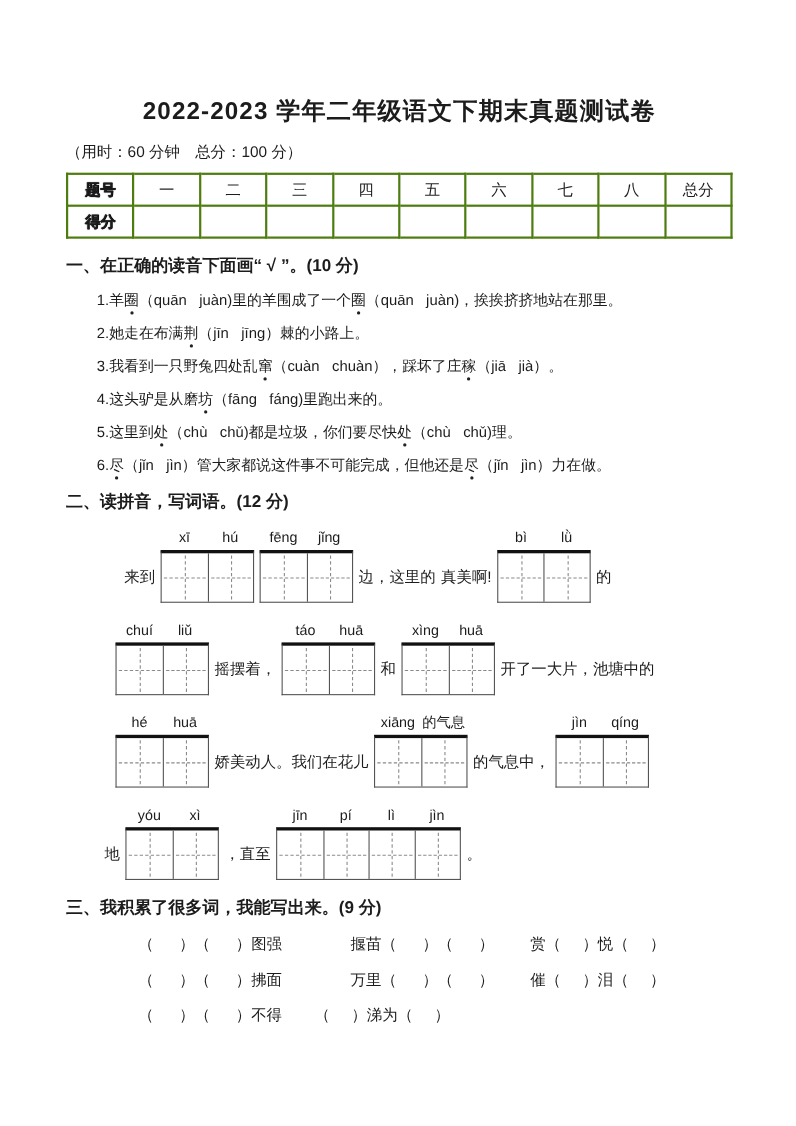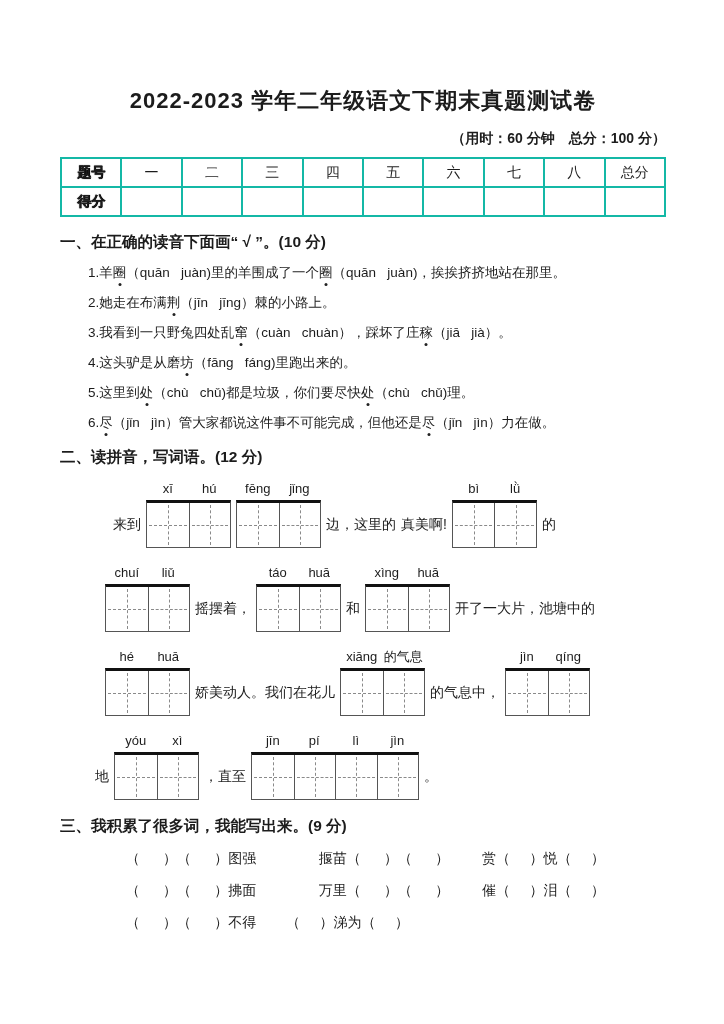--- a/index.html
+++ b/index.html
@@ -13,27 +13,27 @@
   }
   .page { width: 724px; height: 1024px; padding: 86px 58px 12px 60px; }
 
   .title {
     margin: 0 0 12px 0;
     font-size: 22px; font-weight: bold; letter-spacing: 1px;
     text-align: center; line-height: 30px;
   }
   .subtitle {
     margin: 0 0 9px 0;
-    font-size: 14px; font-weight: bold;
-    text-align: right; line-height: 20px;
+    font-size: 14px; font-weight: normal;
+    text-align: left; line-height: 20px;
   }
 
   table.score { width: 100%; border-collapse: collapse; table-layout: fixed; }
   table.score td {
-    border: 2px solid #14b8a6;
+    border: 2px solid #4d7c0f;
     height: 29px; text-align: center; vertical-align: middle;
     font-size: 14px; padding: 0;
   }
   td.heavy { font-weight: 900; text-shadow: 0 0 1px #000, 0.5px 0 0 #000; }
 
   .sec-heading { font-size: 15.5px; font-weight: bold; margin: 15px 0 0 0; line-height: 20px; }
 
   
   .q-item {
     font-size: 13.5px; line-height: 19px;

